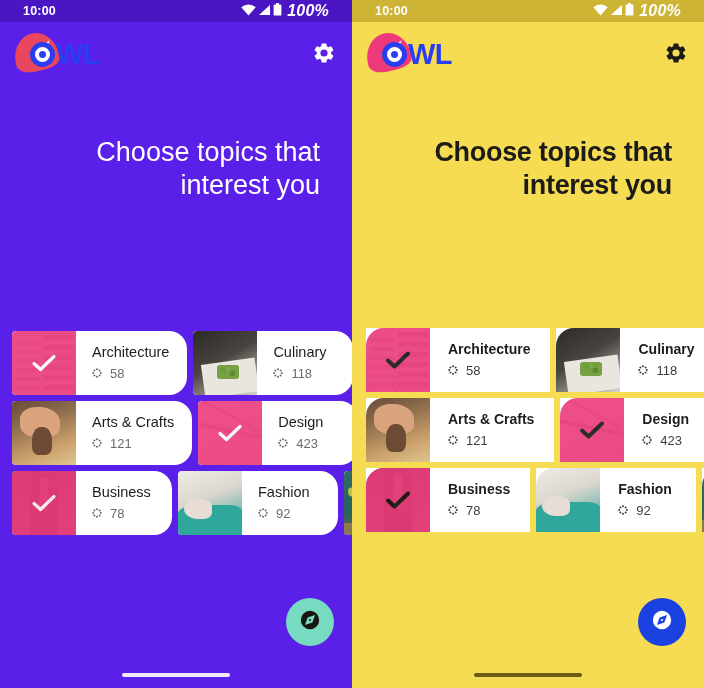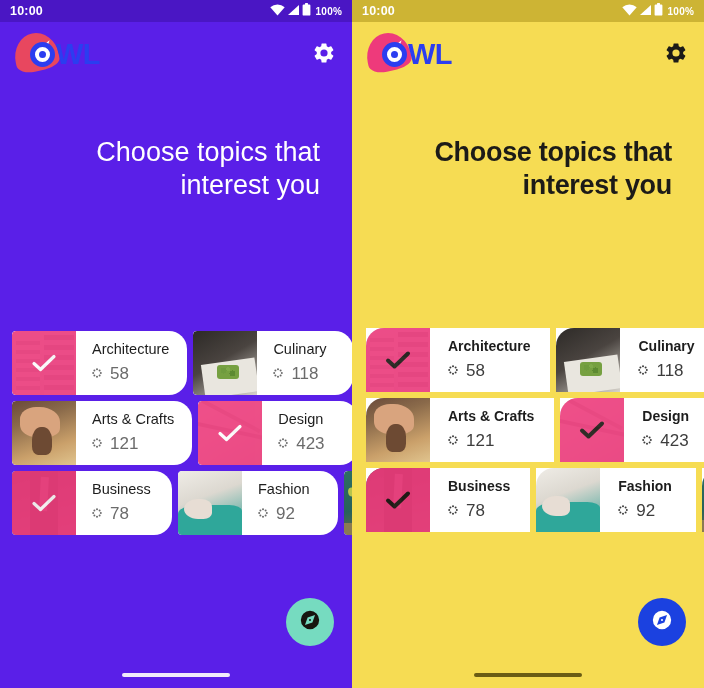--- a/index.html
+++ b/index.html
@@ -13,28 +13,28 @@
   .stage { width: 704px; height: 688px; display: flex; background: #000; }
 
   .panel { position: relative; width: 352px; height: 688px; overflow: hidden; }
   .panel.left  { background: #5A1FE8; }
   .panel.right { background: #F6DC53; }
 
   
   .statusbar {
     position: absolute; top: 0; left: 0; right: 0; height: 22px;
     display: flex; align-items: center; justify-content: space-between;
-    padding: 0 10px;
+    padding: 0 23px;
     font-size: 12.5px; font-weight: bold; letter-spacing: .2px;
   }
   .panel.left  .statusbar { background: #4A16C4; color: #fff; }
   .panel.right .statusbar { background: #CDB434; color: #fff; }
   .sb-right { display: flex; align-items: center; gap: 3px; }
   .sb-icons { display: flex; align-items: center; gap: 2px; }
-  .sb-pct { font-size: 10px; font-weight: bold; margin-left: 2px; }
+  .sb-pct { font-size: 16px; font-weight: bold; margin-left: 2px; font-style: italic; }
 
   
   .appbar {
     position: absolute; top: 22px; left: 0; right: 0; height: 62px;
     display: flex; align-items: center; justify-content: space-between;
     padding: 0 16px 0 14px;
   }
   .logo { position: relative; width: 104px; height: 44px; }
   .logo-blob {
     position: absolute; left: 0; top: 2px;
@@ -124,21 +124,21 @@
     padding: 0 18px 0 16px; min-width: 96px;
   }
   .panel.right .chip-body { padding: 0 20px 0 18px; }
   .chip-title {
     font-size: 14.5px; color: #1d1d1d; font-weight: normal;
     white-space: nowrap; line-height: 1.1;
   }
   .panel.right .chip-title { font-weight: bold; font-size: 14px; }
   .chip-meta {
     display: flex; align-items: center; gap: 8px;
-    margin-top: 6px; font-size: 17px; color: #6b6b6b;
+    margin-top: 6px; font-size: 13px; color: #6b6b6b;
   }
   .panel.right .chip-meta { color: #3d3d3d; }
   .chip-meta .grain { font-size: 11px; line-height: 1; }
 
   
   .check { width: 30px; height: 22px; }
   .check svg { width: 100%; height: 100%; fill: none; stroke-width: 3.2; stroke-linecap: round; stroke-linejoin: round; }
   .panel.left  .check svg { stroke: #ffffff; }
   .panel.right .check svg { stroke: #17150F; stroke-width: 4; }
 

